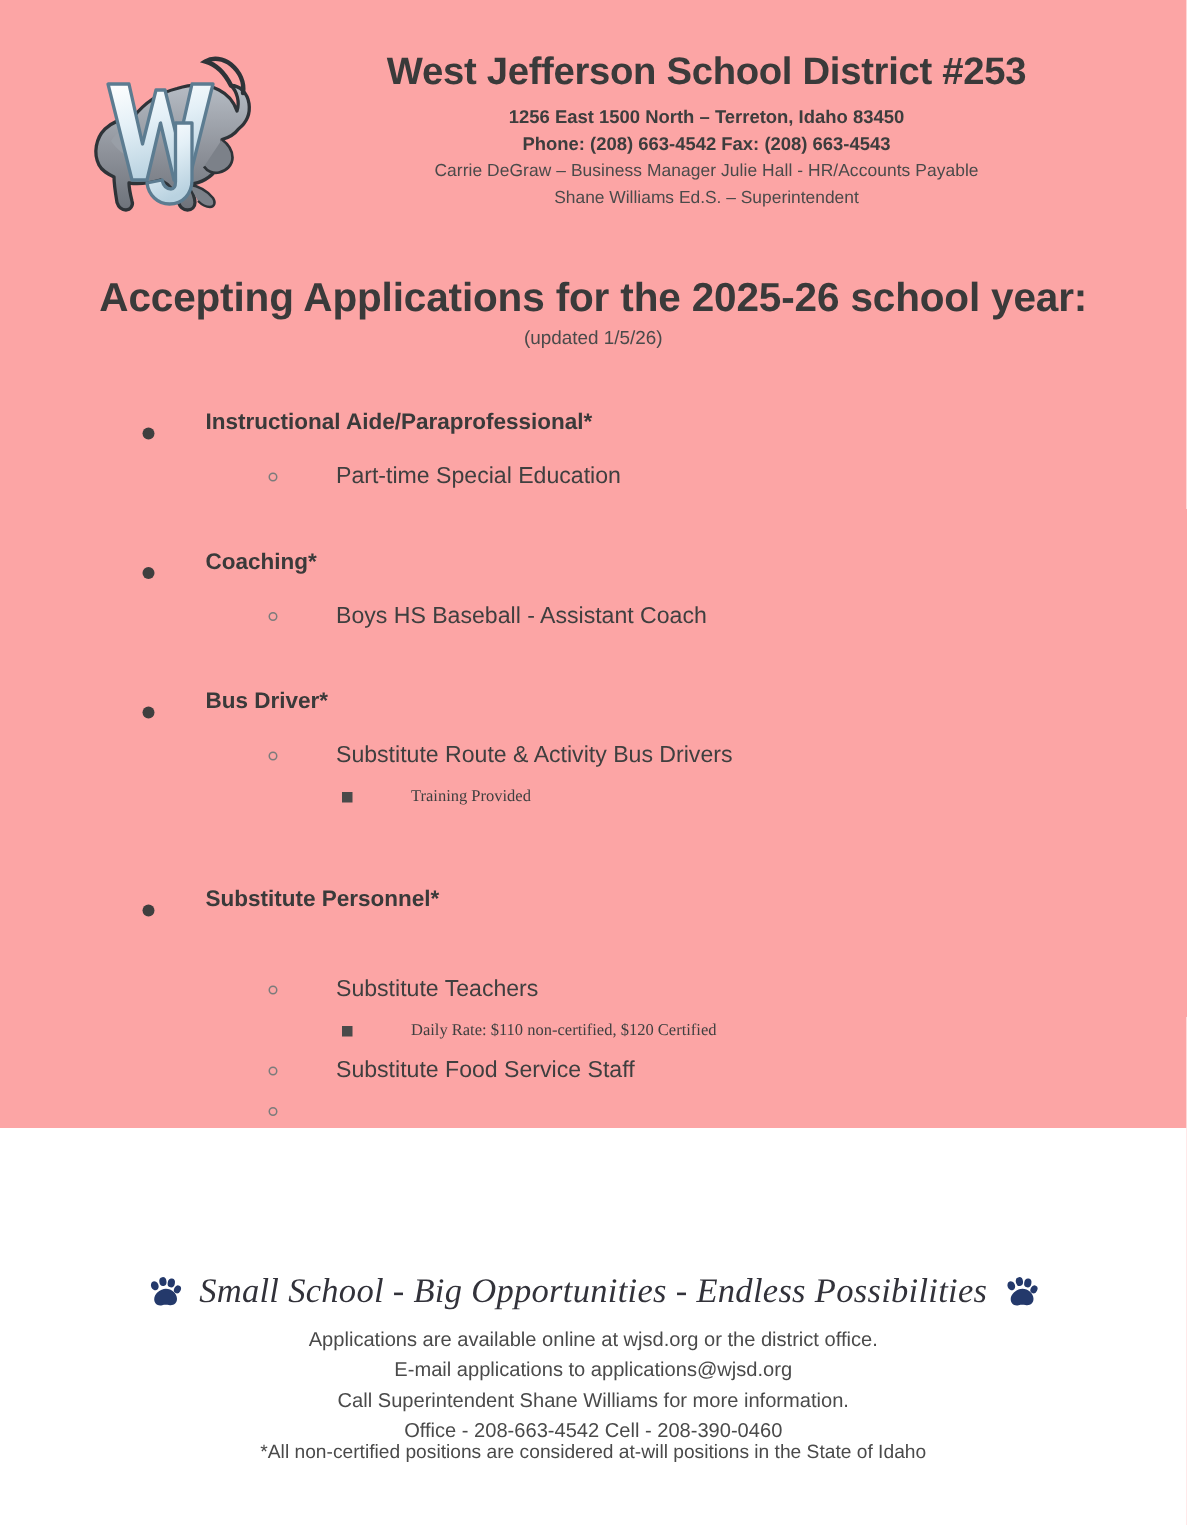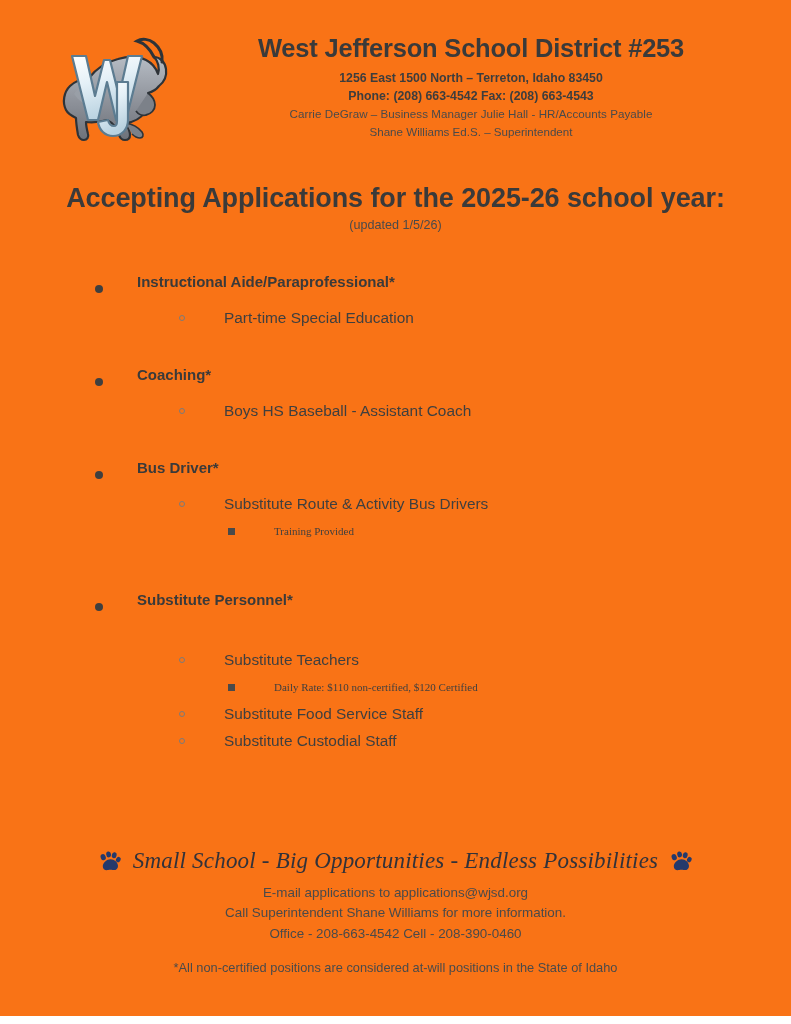--- a/index.html
+++ b/index.html
@@ -13,22 +13,22 @@
     height: 1024px;
     position: relative;
     overflow: hidden;
     font-family: "Liberation Sans", sans-serif;
     color: #3c3c3c;
     -webkit-font-smoothing: antialiased;
   }
   .page {
     position: relative;
     width: 791px;
-    height: 1016px;
-    background: #f97316;
+    height: 752px;
+    background: #fca5a5;
   }
 
   
   .header {
     position: absolute;
     top: 0;
     left: 0;
     width: 791px;
     height: 170px;
   }
@@ -352,21 +352,20 @@
       <div class="subsub-row">
         <span class="bullet-l3"></span>
         <span class="subsub-text">Daily Rate: $110 non-certified, $120 Certified</span>
       </div>
       <div class="sub-row">
         <span class="bullet-l2"></span>
         <span class="sub-text">Substitute Food Service Staff</span>
       </div>
       <div class="sub-row">
         <span class="bullet-l2"></span>
-        <span class="sub-text">Substitute Custodial Staff</span>
       </div>
     </div>
   </div>
 
   <div class="footer">
     <div class="tagline-row">
       <span class="paw">
         <svg viewBox="0 0 22 21" xmlns="http://www.w3.org/2000/svg">
           <g fill="#24396b">
             <ellipse cx="4.2" cy="6.2" rx="2.5" ry="3.1" transform="rotate(-22 4.2 6.2)"></ellipse>
@@ -389,20 +388,21 @@
             <ellipse cx="19.3" cy="8.6" rx="2.2" ry="2.8" transform="rotate(28 19.3 8.6)"></ellipse>
             <path d="M11.6,8.2 C15.4,8.2 19.0,11.3 19.0,14.9 C19.0,18.0 16.6,19.6 13.6,19.0
                      C12.0,18.7 10.6,18.7 9.1,19.1 C6.2,19.8 3.8,18.2 3.8,15.2
                      C3.8,11.6 7.8,8.2 11.6,8.2 Z"></path>
           </g>
         </svg>
       </span>
     </div>
 
     <div class="footer-lines">
+      <p class="footer-line">Applications are available online at wjsd.org or the district office.</p>
       <p class="footer-line">E-mail applications to applications@wjsd.org</p>
       <p class="footer-line">Call Superintendent Shane Williams for more information.</p>
       <p class="footer-line">Office - 208-663-4542   Cell - 208-390-0460</p>
     </div>
   </div>
 
   <div class="disclaimer">*All non-certified positions are considered at-will positions in the State of Idaho</div>
 
 </div>
 

